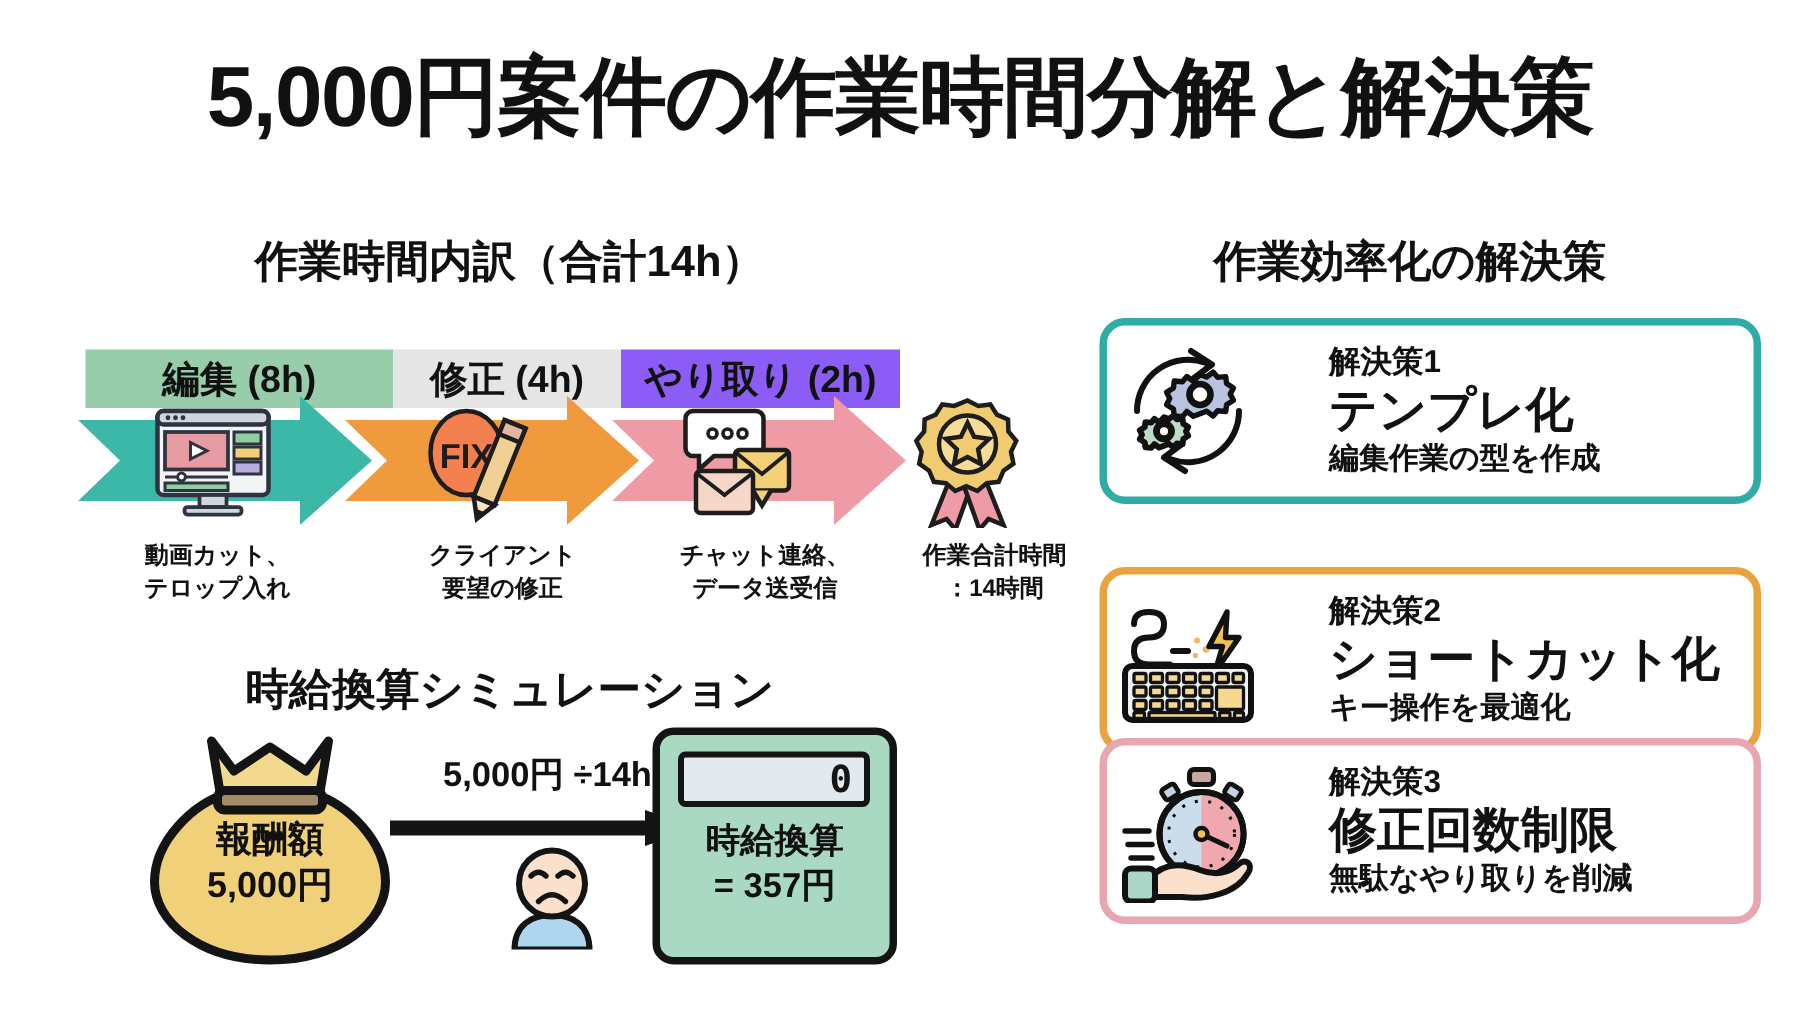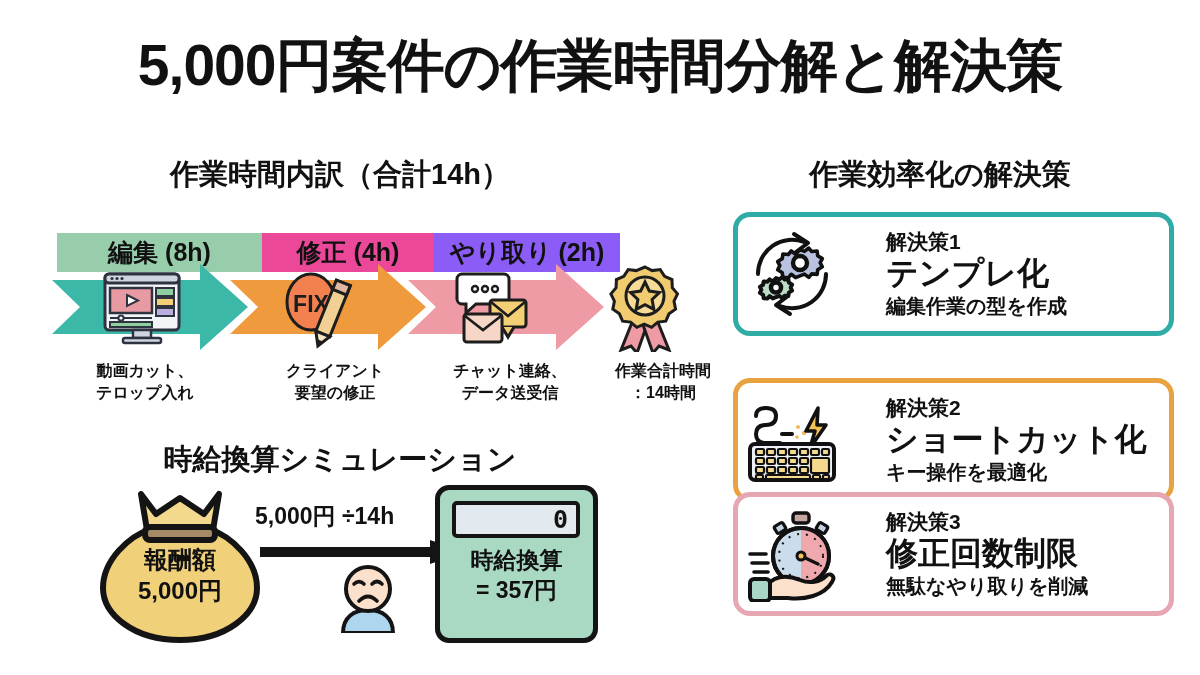--- a/index.html
+++ b/index.html
@@ -39,21 +39,21 @@
   #h-solutions{left:700px;top:155px;width:480px;}
 
   
   .bar-row{position:absolute;left:57px;top:213px;height:39px;display:flex;margin-top:20px;}
   .seg{
     display:flex;align-items:center;justify-content:center;
     font-size:25px;font-weight:bold;color:#111;
     white-space:nowrap;
   }
   #seg-edit{width:205px;background:#97cdab;}
-  #seg-fix{width:172px;background:#ec4899;}
+  #seg-fix{width:152px;background:#e5e5e5;}
   #seg-comm{width:186px;background:#8b5cf6;}
 
   
   .arrows{position:absolute;left:52px;top:262px;width:560px;height:90px;}
   .chev{position:absolute;top:0;height:90px;}
   .chev svg{display:block;}
 
   .flowicon{position:absolute;top:0;height:90px;width:90px;}
   .flowicon svg{display:block;}
 
@@ -70,21 +70,21 @@
 
   
   .simwrap{position:absolute;left:60px;top:485px;width:570px;height:165px;}
   .bag{position:absolute;left:35px;top:3px;width:170px;height:158px;}
   .bagtext{
     position:absolute;left:35px;top:60px;width:170px;
     text-align:center;font-size:24px;font-weight:bold;line-height:1.28;
     color:#111;white-space:nowrap;
   }
   .eqlabel{
-    position:absolute;left:195px;top:16px;width:220px;text-align:left;
+    position:absolute;left:195px;top:16px;width:220px;text-align:center;
     font-size:23px;font-weight:bold;color:#111;white-space:nowrap;
   }
   .bigarrow{position:absolute;left:200px;top:55px;width:205px;height:24px;}
   .person{position:absolute;left:277px;top:78px;width:62px;height:70px;}
   .calc{
     position:absolute;left:375px;top:0px;width:163px;height:158px;
     background:#a9d9c2;border:5px solid #141414;border-radius:14px;
     box-sizing:border-box;
   }
   .calc-screen{

